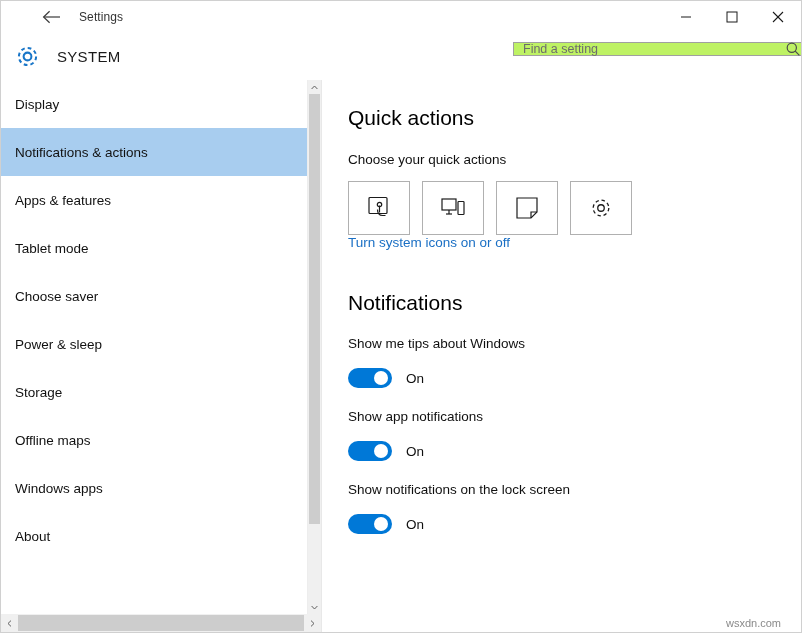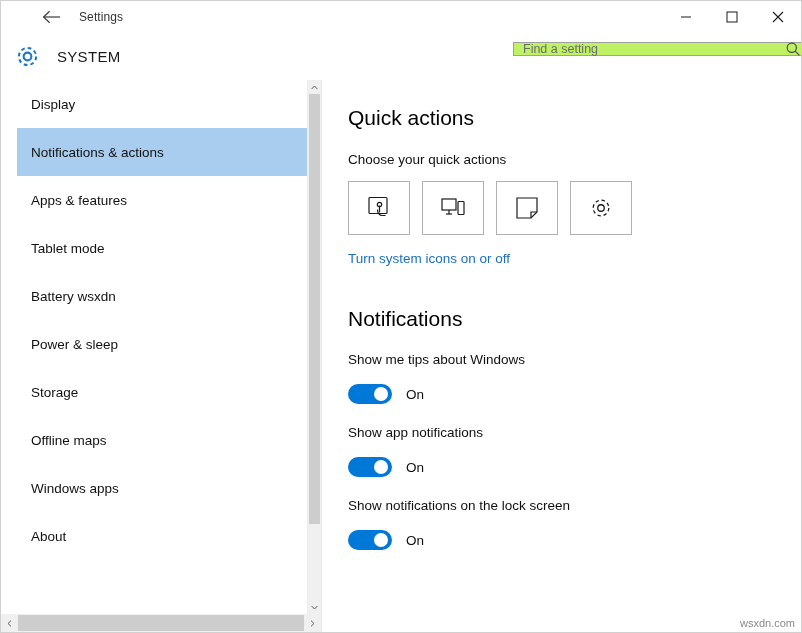--- a/index.html
+++ b/index.html
@@ -143,21 +143,20 @@
     overflow: hidden;
   }
   .nav-item {
     height: 48px;
     display: flex;
     align-items: center;
     padding-left: 14px;
     font-size: 13.5px;
     color: #111111;
     box-sizing: border-box;
-    margin-left: 16px;
   }
   .nav-item.selected {
     background: #a8cdef;
   }
 
   
   .v-scroll {
     position: absolute;
     top: 0;
     right: 0;
@@ -258,21 +257,21 @@
     box-sizing: border-box;
   }
   .link {
     display: block;
     font-size: 13.5px;
     color: #1a6fc4;
     text-decoration: none;
     margin-top: 0;
   }
   .link-1 { margin-top: 31px; }
-  .link-2 { margin-top: 16px; }
+  .link-2 { }
   .h2 {
     font-size: 21px;
     color: #000000;
     margin: 41px 0 16px 0;
     font-weight: normal;
   }
   .setting-label {
     font-size: 13.5px;
     color: #101010;
     margin-top: 21px;
@@ -301,21 +300,21 @@
   }
   .toggle-state {
     font-size: 13.5px;
     color: #101010;
     margin-left: 14px;
   }
 
   
   .watermark {
     position: absolute;
-    right: 6px;
+    right: 20px;
     bottom: 3px;
     font-size: 11px;
     color: #8a8a8a;
   }
 </style>
 </head>
 <body>
 
 <div class="window">
 
@@ -380,21 +379,21 @@
         <div class="nav-item selected">
           <span>Notifications &amp; actions</span>
         </div>
         <div class="nav-item">
           <span>Apps &amp; features</span>
         </div>
         <div class="nav-item">
           <span>Tablet mode</span>
         </div>
         <div class="nav-item">
-          <span>Battery wsxdn</span>
+          <span>Choose saver</span>
         </div>
         <div class="nav-item">
           <span>Power &amp; sleep</span>
         </div>
         <div class="nav-item">
           <span>Storage</span>
         </div>
         <div class="nav-item">
           <span>Offline maps</span>
         </div>

